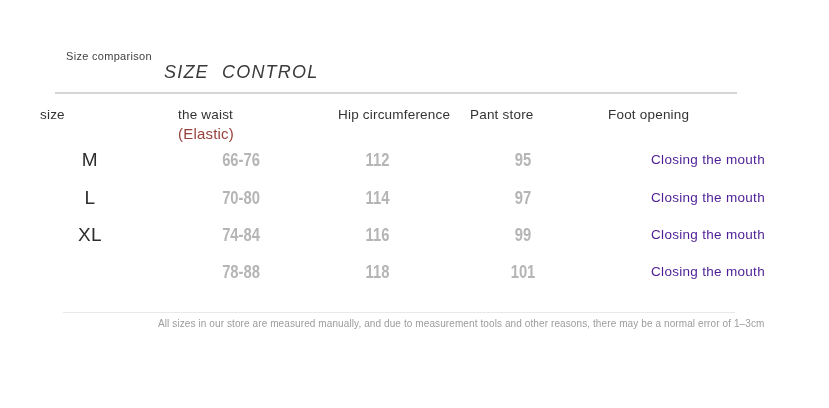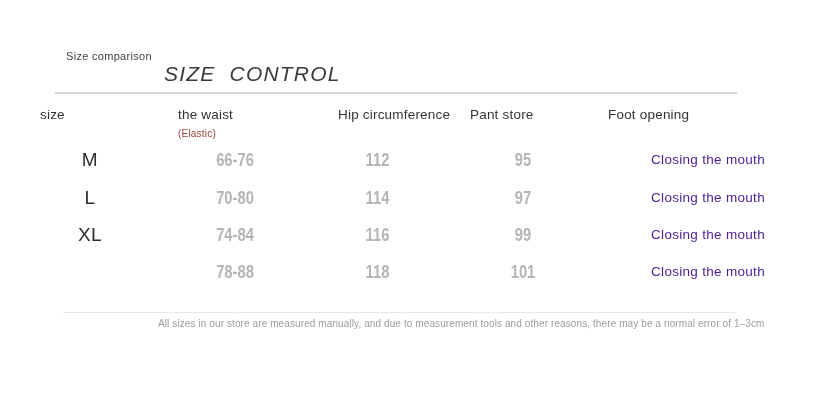--- a/index.html
+++ b/index.html
@@ -17,21 +17,21 @@
   .size-comparison {
     position: absolute;
     left: 66px; top: 50px;
     font-size: 11px;
     color: #3f3f3f;
     letter-spacing: 0.3px;
   }
   .title {
     position: absolute;
     left: 164px; top: 62px;
-    font-size: 21px;
+    font-size: 18px;
     font-style: italic;
     color: #3a3a3a;
     letter-spacing: 1.2px;
     word-spacing: 7px;
   }
 
   
   .divider { position: absolute; }
   .divider.top {
     left: 55px; top: 92px;
@@ -54,21 +54,21 @@
     line-height: 18px;
     letter-spacing: 0.2px;
   }
   .h-size  { left: 40px;  width: 96px;  }
   .h-waist { left: 178px; width: 140px; }
   .h-hip   { left: 338px; width: 160px; }
   .h-pant  { left: 470px; width: 140px; }
   .h-foot  { left: 608px; width: 160px; }
   .hc.sub {
     top: 125px;
-    font-size: 10px;
+    font-size: 15px;
     color: #98423c;
   }
 
   
   .row {
     position: absolute;
     left: 0; width: 100%;
     height: 24px;
   }
   .row-0 { top: 148px; }
@@ -76,21 +76,21 @@
   .row-2 { top: 223px; }
   .row-3 { top: 260px; }
   .cell {
     position: absolute;
     top: 0;
     height: 24px;
     line-height: 24px;
     text-align: center;
   }
   .c-size  { left: 40px;  width: 100px; }
-  .c-waist { left: 175px; width: 120px; }
+  .c-waist { left: 181px; width: 120px; }
   .c-hip   { left: 318px; width: 120px; }
   .c-pant  { left: 463px; width: 120px; }
   .c-foot  { left: 608px; width: 200px; }
 
   .size-txt {
     font-size: 19px;
     color: #2e2e2e;
     letter-spacing: 0.5px;
   }
   .val {

